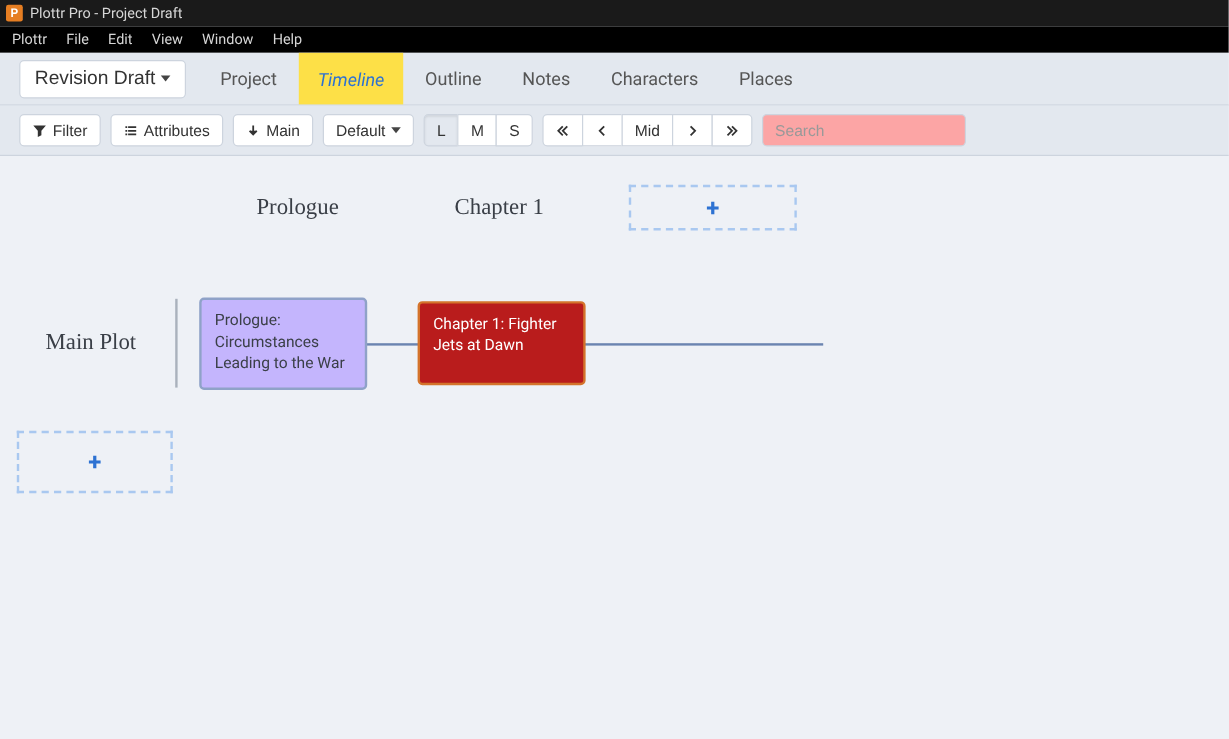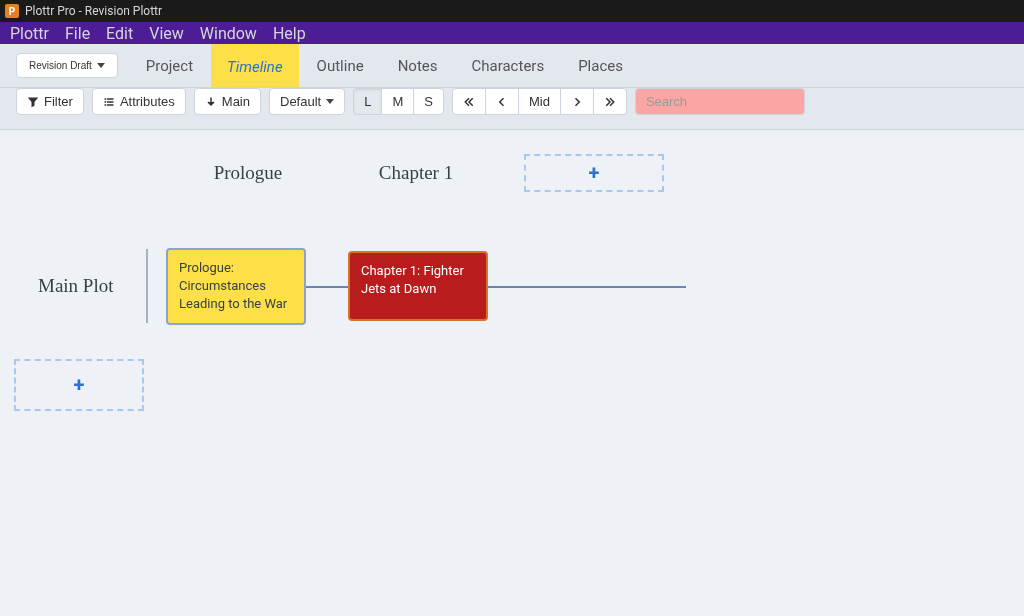--- a/index.html
+++ b/index.html
@@ -21,47 +21,47 @@
   }
   .title-bar .app-icon {
     width: 14px; height: 14px;
     background: #e67e22;
     border-radius: 2px;
     margin-right: 6px;
     display: flex; align-items: center; justify-content: center;
     color: #fff; font-weight: bold; font-size: 10px;
   }
   .menu-bar {
-    background: #4c1d95;
+    background: #000000;
     color: #d6d6d6;
     height: 22px;
     display: flex;
     align-items: center;
     padding: 0 2px;
-    font-size: 16px;
+    font-size: 12px;
   }
   .menu-bar .menu-item {
     padding: 2px 8px;
     cursor: pointer;
   }
   .nav-bar {
     background: #e3e8ef;
     height: 44px;
     display: flex;
     align-items: center;
     padding: 0 16px;
     border-bottom: 1px solid #cdd4de;
     gap: 12px;
   }
   .draft-btn {
     background: #fff;
     border: 1px solid #cdd4de;
     border-radius: 4px;
     padding: 6px 12px;
-    font-size: 10px;
+    font-size: 16px;
     display: flex;
     align-items: center;
     gap: 5px;
     cursor: pointer;
     color: #333;
   }
   .caret-down {
     width: 0; height: 0;
     border-left: 4px solid transparent;
     border-right: 4px solid transparent;
@@ -84,21 +84,21 @@
   .nav-tab.active {
     background: #fde047;
     color: #2d72d2;
     border-top: 2px solid transparent;
     font-style: italic;
   }
   .toolbar {
     background: #e3e8ef;
     height: 42px;
     display: flex;
-    align-items: flex-start;
+    align-items: center;
     padding: 0 16px;
     gap: 8px;
     border-bottom: 1px solid #cdd4de;
   }
   .tbtn {
     background: #fff;
     border: 1px solid #cdd4de;
     border-radius: 4px;
     padding: 5px 10px;
     font-size: 13px;
@@ -195,21 +195,21 @@
     min-height: 70px;
     border-radius: 4px;
     padding: 9px 11px;
     font-size: 13px;
     line-height: 1.4;
     z-index: 1;
     margin-right: 42px;
     cursor: pointer;
   }
   .scene-card.blue {
-    background: #fde047;
+    background: #c4b5fd;
     border: 2px solid #8fa2c8;
     color: #3a3f47;
   }
   .scene-card.orange {
     background: #b91c1c;
     border: 2px solid #d4732b;
     color: #fff;
   }
   .add-plot {
     width: 130px;
@@ -224,21 +224,21 @@
     cursor: pointer;
     margin: 34px 0 0 6px;
   }
   .icon-svg { width: 12px; height: 12px; }
 </style>
 </head>
 <body>
 
 <div class="title-bar">
   <div class="app-icon">P</div>
-  <span>Plottr Pro - Revision Plottr</span>
+  <span>Plottr Pro - Project Draft</span>
 </div>
 
 <div class="menu-bar">
   <div class="menu-item">Plottr</div>
   <div class="menu-item">File</div>
   <div class="menu-item">Edit</div>
   <div class="menu-item">View</div>
   <div class="menu-item">Window</div>
   <div class="menu-item">Help</div>
 </div>

